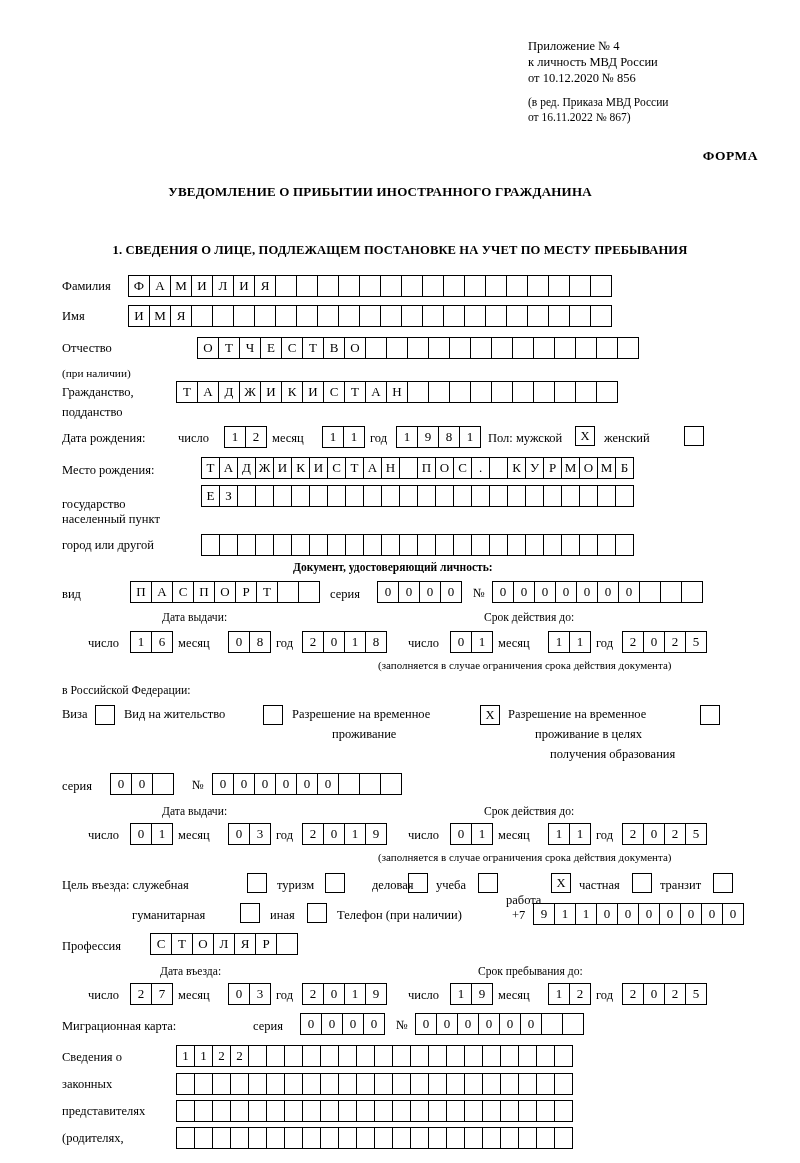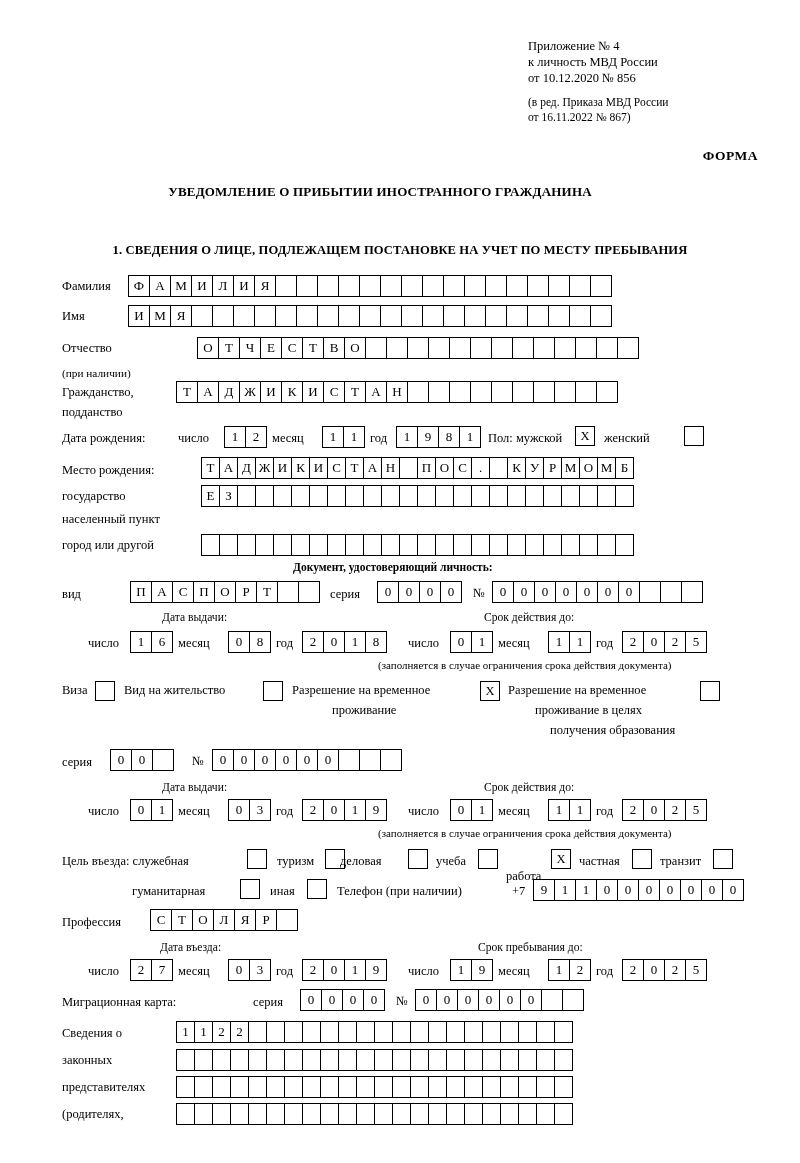--- a/index.html
+++ b/index.html
@@ -249,21 +249,21 @@
           <div class="cell w18">К</div>
           <div class="cell w18">У</div>
           <div class="cell w18">Р</div>
           <div class="cell w18">М</div>
           <div class="cell w18">О</div>
           <div class="cell w18">М</div>
           <div class="cell w18">Б</div>
         </div>
     </div>
     <div class="row" style="height:27px">
-      <div class="lbl" style="left:62px;top:4px">государство</div>
+      <div class="lbl" style="left:62px;top:12px">государство</div>
       <div class="cells" id="c-bcity1" style="left:201px;top:0">
           <div class="cell w18">Е</div>
           <div class="cell w18">З</div>
           <div class="cell w18"></div>
           <div class="cell w18"></div>
           <div class="cell w18"></div>
           <div class="cell w18"></div>
           <div class="cell w18"></div>
           <div class="cell w18"></div>
           <div class="cell w18"></div>
@@ -394,20 +394,23 @@
           <div class="cell">0</div>
           <div class="cell">2</div>
           <div class="cell">5</div>
         </div>
     </div>
 
     <div class="row" style="height:22px">
       <div class="lbl" style="left:378px;top:0;font-size:11px">(заполняется в случае ограничения срока действия документа)</div>
     </div>
 
+    <div class="row" style="height:24px">
+      <div class="lbl" style="left:62px;top:2px;font-size:11.8px">в Российской Федерации:</div>
+    </div>
 
     <div class="row" style="height:22px">
       <div class="lbl" style="left:62px;top:2px">Виза</div>
       <div class="box" style="position:absolute;left:95px;top:0"></div>
       <div class="lbl" style="left:124px;top:2px">Вид на жительство</div>
       <div class="box" style="position:absolute;left:263px;top:0"></div>
       <div class="lbl" style="left:292px;top:2px">Разрешение на временное</div>
       <div class="box" style="position:absolute;left:480px;top:0">Х</div>
       <div class="lbl" style="left:508px;top:2px">Разрешение на временное</div>
       <div class="box" style="position:absolute;left:700px;top:0"></div>
@@ -485,21 +488,21 @@
 
     <div class="row" style="height:22px">
       <div class="lbl" style="left:378px;top:0;font-size:11px">(заполняется в случае ограничения срока действия документа)</div>
     </div>
 
     <div class="row" style="height:30px">
       <div class="lbl" style="left:62px;top:5px">Цель въезда: служебная</div>
       <div class="box" style="position:absolute;left:247px;top:0"></div>
       <div class="lbl" style="left:277px;top:5px">туризм</div>
       <div class="box" style="position:absolute;left:325px;top:0"></div>
-      <div class="lbl" style="left:340px;top:5px">деловая</div>
+      <div class="lbl" style="left:372px;top:5px">деловая</div>
       <div class="box" style="position:absolute;left:408px;top:0"></div>
       <div class="lbl" style="left:436px;top:5px">учеба</div>
       <div class="box" style="position:absolute;left:478px;top:0"></div>
       <div class="lbl" style="left:506px;top:20px">работа</div>
       <div class="box" style="position:absolute;left:551px;top:0">Х</div>
       <div class="lbl" style="left:579px;top:5px">частная</div>
       <div class="box" style="position:absolute;left:632px;top:0"></div>
       <div class="lbl" style="left:660px;top:5px">транзит</div>
       <div class="box" style="position:absolute;left:713px;top:0"></div>
     </div>

